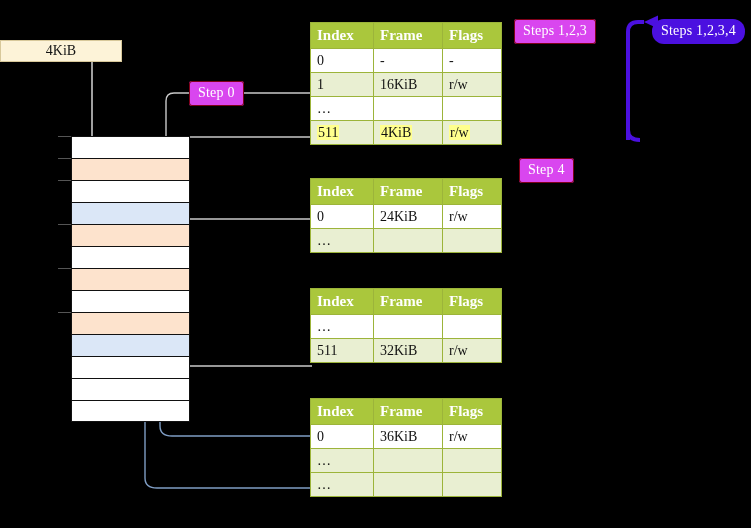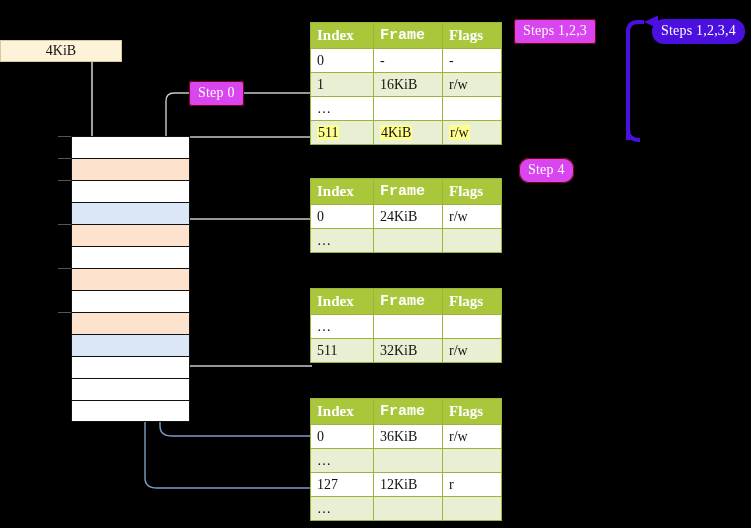--- a/index.html
+++ b/index.html
@@ -48,21 +48,21 @@
       font-size:14px;background:#ffffff;}
   .pt td,.pt th{border:1px solid #9cb43a;padding:3px 6px;height:17px;
                 text-align:left;font-weight:normal;color:#111;}
   .pt th{background:#aac73c;color:#ffffff;font-weight:bold;font-size:15px;
          padding:4px 6px;}
   .pt tr.alt td{background:#e9efd2;}
   .pt td.w1{width:50px;}
   .pt td.w2{width:56px;}
   .pt td.w3{width:46px;}
   .pt th.w1{width:50px;}
-  .pt th.w2{width:56px;font-family:Liberation Mono, monospace;}
+  .pt th.w2{width:56px;}
   .pt th.w3{width:46px;}
   .hl{background:#ffff8d;padding:0 1px;}
 
   
   #wires{position:absolute;left:0;top:0;width:751px;height:528px;pointer-events:none;}
 </style>
 </head>
 <body>
 
 <svg id="wires" viewBox="0 0 751 528" xmlns="http://www.w3.org/2000/svg">
@@ -120,21 +120,21 @@
 </svg>
 
 <div class="kib-box" style="left:0px;top:40px;width:120px;">
   <span>4KiB</span>
 </div>
 
 <div class="badge badge-red" style="left:189px;top:41px;margin-top:40px;">
   <span>Step 0</span>
 </div>
 
-<div class="badge badge-red" style="left:519px;top:158px;border-radius:10px;">
+<div class="badge badge-red" style="left:519px;top:158px;">
   <span>Step 4</span>
 </div>
 
 <div class="badge badge-red" style="left:514px;top:19px;">
   <span>Steps 1,2,3</span>
 </div>
 
 <div class="badge badge-blue" style="left:652px;top:19px;">
   <span>Steps 1,2,3,4</span>
 </div>
@@ -247,25 +247,20 @@
         <tr>
           <td class="w1">0</td>
           <td class="w2">36KiB</td>
           <td class="w3">r/w</td>
         </tr>
         <tr class="alt">
           <td class="w1">…</td>
           <td class="w2"></td>
           <td class="w3"></td>
         </tr>
-        <tr>
-          <td class="w1">127</td>
-          <td class="w2">12KiB</td>
-          <td class="w3">r</td>
-        </tr>
         <tr class="alt">
           <td class="w1">…</td>
           <td class="w2"></td>
           <td class="w3"></td>
         </tr>
       </tbody>
     </table>
   </div>
 
 </body></html>

